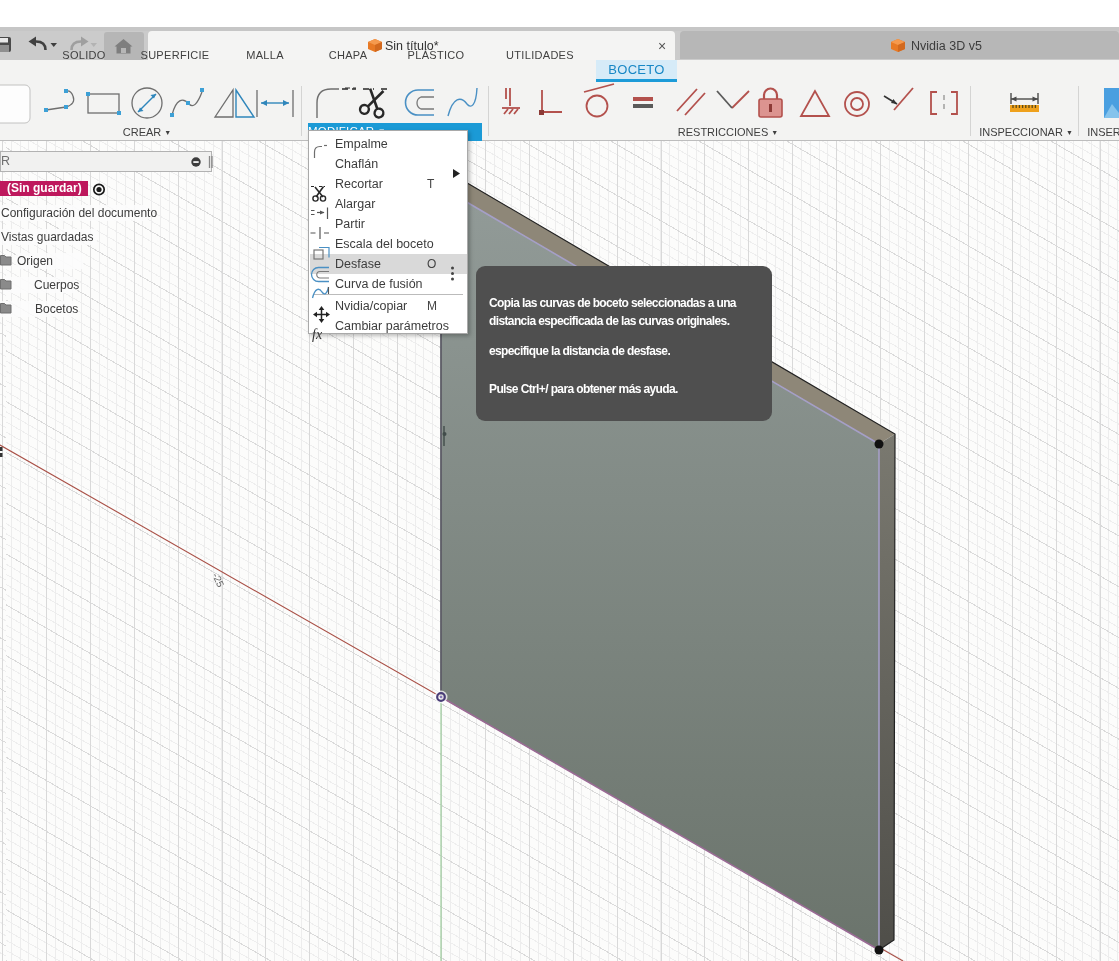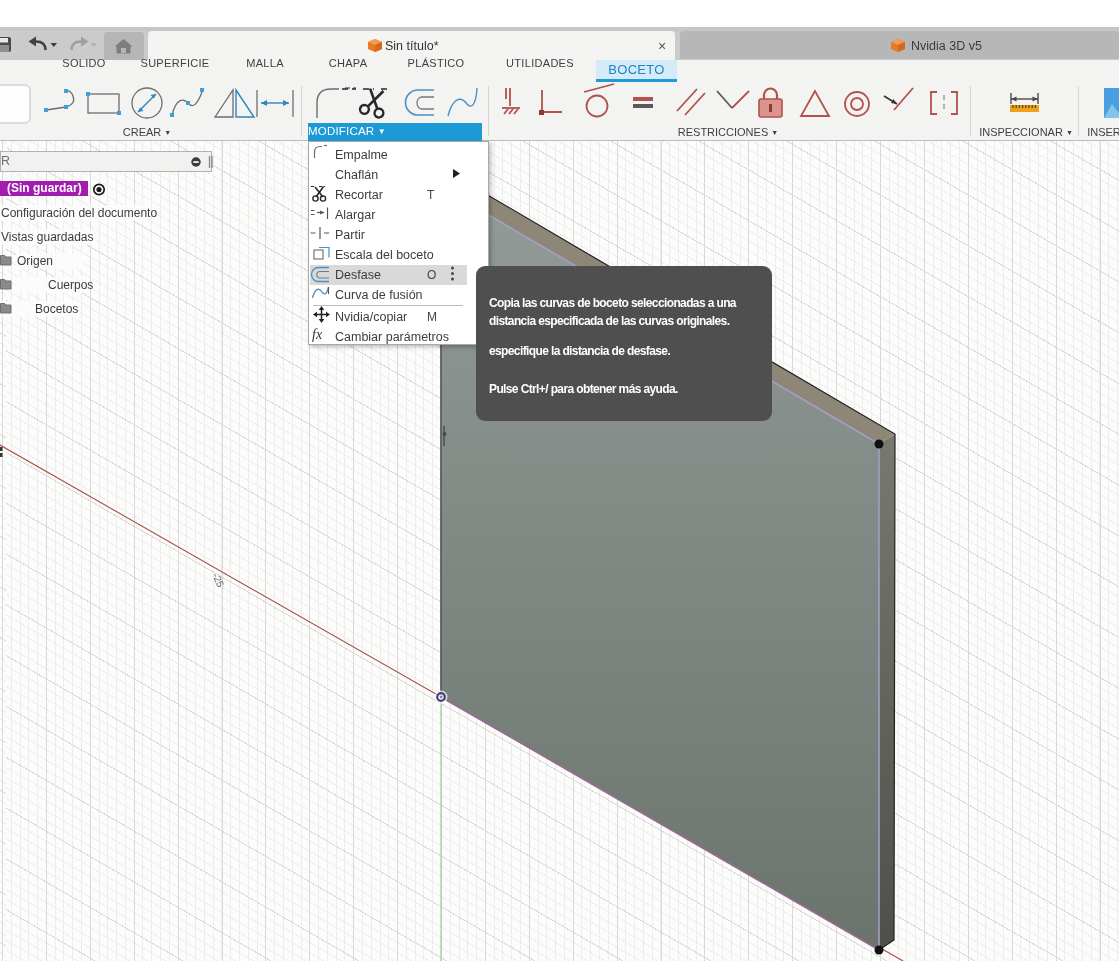--- a/index.html
+++ b/index.html
@@ -2,42 +2,42 @@
 <html><head><meta charset="utf-8"><style>
 *{margin:0;padding:0;box-sizing:border-box}
 html,body{width:1119px;height:961px;overflow:hidden;font-family:"Liberation Sans",sans-serif;background:#fff}
 .abs{position:absolute}
 #appbar{position:absolute;left:0;top:31px;width:1119px;height:29px;background:#cbcbcb}
 #strip{position:absolute;left:0;top:27px;width:1119px;height:4px;background:#c6c6c6}
 #tabact{position:absolute;left:148px;top:31px;width:527px;height:29px;background:#f4f4f3;border-radius:4px 4px 0 0}
 #tabin{position:absolute;left:680px;top:31px;width:439px;height:28px;background:#b7b7b7;border-radius:4px 4px 0 0}
 #homebtn{position:absolute;left:104px;top:32px;width:40px;height:28px;background:#b6b6b6;border-radius:3px 3px 0 0}
 #ribbon{position:absolute;left:0;top:60px;width:1119px;height:81px;background:#f3f3f2;border-bottom:1px solid #bdbdbd}
-.rtab{position:absolute;top:52px;height:22px;line-height:22px;font-size:11px;color:#404040;letter-spacing:.3px;text-align:right;transform:translateX(-50%)}
+.rtab{position:absolute;top:44px;height:22px;line-height:22px;font-size:11px;color:#404040;letter-spacing:.3px;text-align:right;transform:translateX(-50%)}
 #chip{position:absolute;left:596px;top:60px;width:81px;height:22px;background:#d6ebf8;border-bottom:3px solid #1d9bd8}
 #chip span{display:block;text-align:center;line-height:20px;font-size:13px;color:#1787c5;letter-spacing:.3px}
 .glabel{position:absolute;top:124px;height:16px;line-height:16px;font-size:11px;color:#3f3f3f;text-align:center;transform:translateX(-50%);white-space:nowrap}
 .glabel b{font-weight:normal;font-size:7px;vertical-align:1px}
 #modbar{position:absolute;left:308px;top:123px;width:174px;height:18px;background:#1b9ad6;color:#fff;font-size:11.5px;text-align:left;line-height:17px;letter-spacing:.2px}
 #modbar b{font-weight:normal;font-size:8px;vertical-align:1px}
 .vsep{position:absolute;top:86px;width:1px;height:50px;background:#d4d4d3}
 #canvas{position:absolute;left:0;top:141px;width:1119px;height:820px;background-color:#fcfcfb;
 background-image:
 repeating-linear-gradient(90deg,#d9d9d9 0 1px,transparent 1px 43.9px),
 repeating-linear-gradient(30deg,#dadada 0 1px,transparent 1px 44px),
 repeating-linear-gradient(90deg,#ededed 0 1px,transparent 1px 8.78px),
 repeating-linear-gradient(30deg,#eeeeee 0 1px,transparent 1px 8.8px);
 background-position:2px 0,6px 0,2px 0,6px 0}
 #scene{position:absolute;left:0;top:141px}
 
 .prow{position:absolute;font-size:12px;color:#3c3c3c;height:16px;line-height:16px;background:rgba(252,252,252,.85);padding-left:1px;white-space:nowrap}
 #phead{position:absolute;left:0;top:151px;width:212px;height:21px;background:#f1f1f0;border:1px solid #b2b2b2;font-size:12.5px;color:#707070;line-height:19px;padding-left:0}
-#sing{position:absolute;left:0;top:181px;width:88px;height:15px;background:#a21caf;color:#fff;font-weight:bold;font-size:12px;line-height:15px;padding-left:7px}
-
-#menu{position:absolute;left:308px;top:141px;width:181px;height:204px;background:#fff;border:1px solid #a9a9a9;box-shadow:2px 2px 4px rgba(0,0,0,.25);z-index:30}
+#sing{position:absolute;left:0;top:181px;width:88px;height:15px;background:#be185d;color:#fff;font-weight:bold;font-size:12px;line-height:15px;padding-left:7px}
+
+#menu{position:absolute;left:308px;top:130px;width:160px;height:204px;background:#fff;border:1px solid #a9a9a9;box-shadow:2px 2px 4px rgba(0,0,0,.25);z-index:30}
 .mi{position:absolute;left:26px;font-size:12.5px;color:#3d3d3d;height:20px;line-height:20px;white-space:nowrap}
 .msc{position:absolute;left:118px;font-size:12px;color:#444;height:20px;line-height:20px}
 #mhl{position:absolute;left:1px;top:123px;width:157px;height:20px;background:#d9d9d9}
 #msep{position:absolute;left:4px;top:163px;width:150px;height:1px;background:#bbb}
 
 #tip{position:absolute;left:476px;top:266px;width:296px;height:155px;background:#4f4f4f;border-radius:9px;z-index:40;color:#fff;font-size:12px;font-weight:bold;line-height:18px;padding:28px 0 0 13px;letter-spacing:-.62px}
 #tip div{white-space:nowrap;overflow:hidden}
 #ovl{position:absolute;left:0;top:0;z-index:35;pointer-events:none}
 </style></head>
 <body>
@@ -103,21 +103,21 @@
   <circle cx="444.5" cy="293" r="2" fill="#414c4a"></circle>
   <rect x="0" y="306" width="2.5" height="4" fill="#333"></rect>
   <rect x="0" y="312" width="2.5" height="4" fill="#333"></rect>
 </svg>
 
 <div id="phead">R</div>
 <div id="sing">(Sin guardar)</div>
 <div class="prow" style="left:0;top:205px;width:148px">Configuración del documento</div>
 <div class="prow" style="left:0;top:229px;width:97px">Vistas guardadas</div>
 <div class="prow" style="left:16px;top:253px;width:67px;">Origen</div>
-<div class="prow" style="left:18px;top:277px;width:71px;padding-left:30px">Cuerpos</div>
+<div class="prow" style="left:4px;top:277px;width:71px;padding-left:30px">Cuerpos</div>
 <div class="prow" style="left:0;top:301px;width:73px;padding-left:35px">Bocetos</div>
 
 <div id="menu">
   <div id="mhl"></div>
   <div class="mi" style="top:3px">Empalme</div>
   <div class="mi" style="top:23px">Chaflán</div>
   <div class="mi" style="top:43px">Recortar</div>
     <div class="msc" style="top:43px">T</div>
   <div class="mi" style="top:63px">Alargar</div>
   <div class="mi" style="top:83px">Partir</div>

